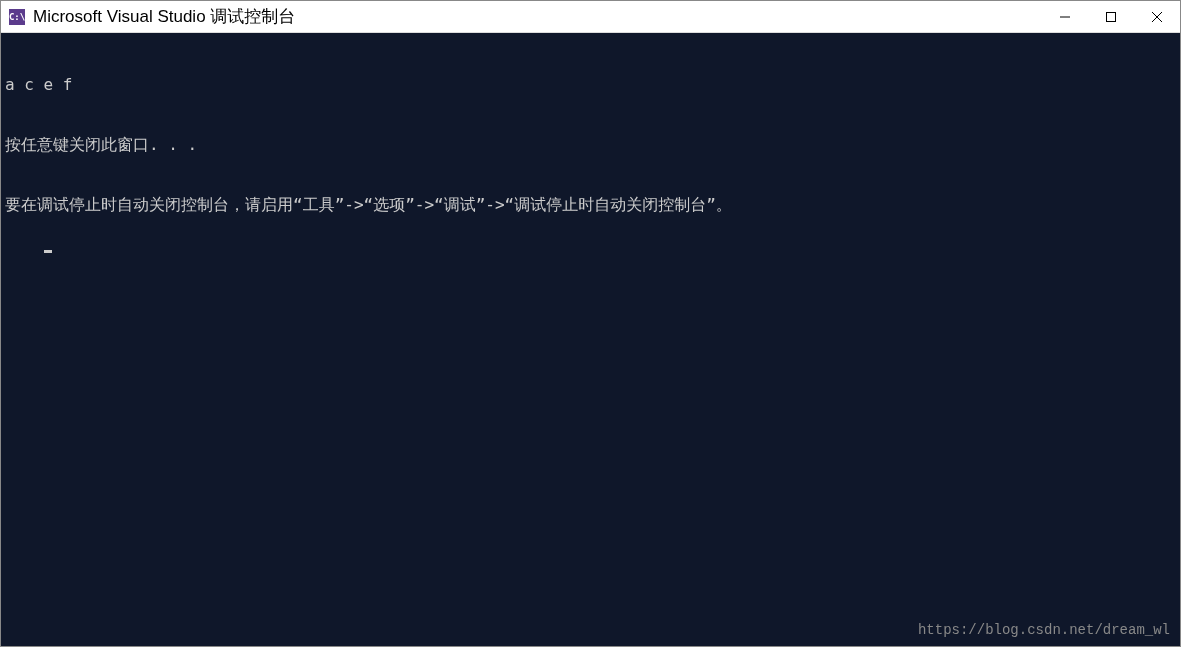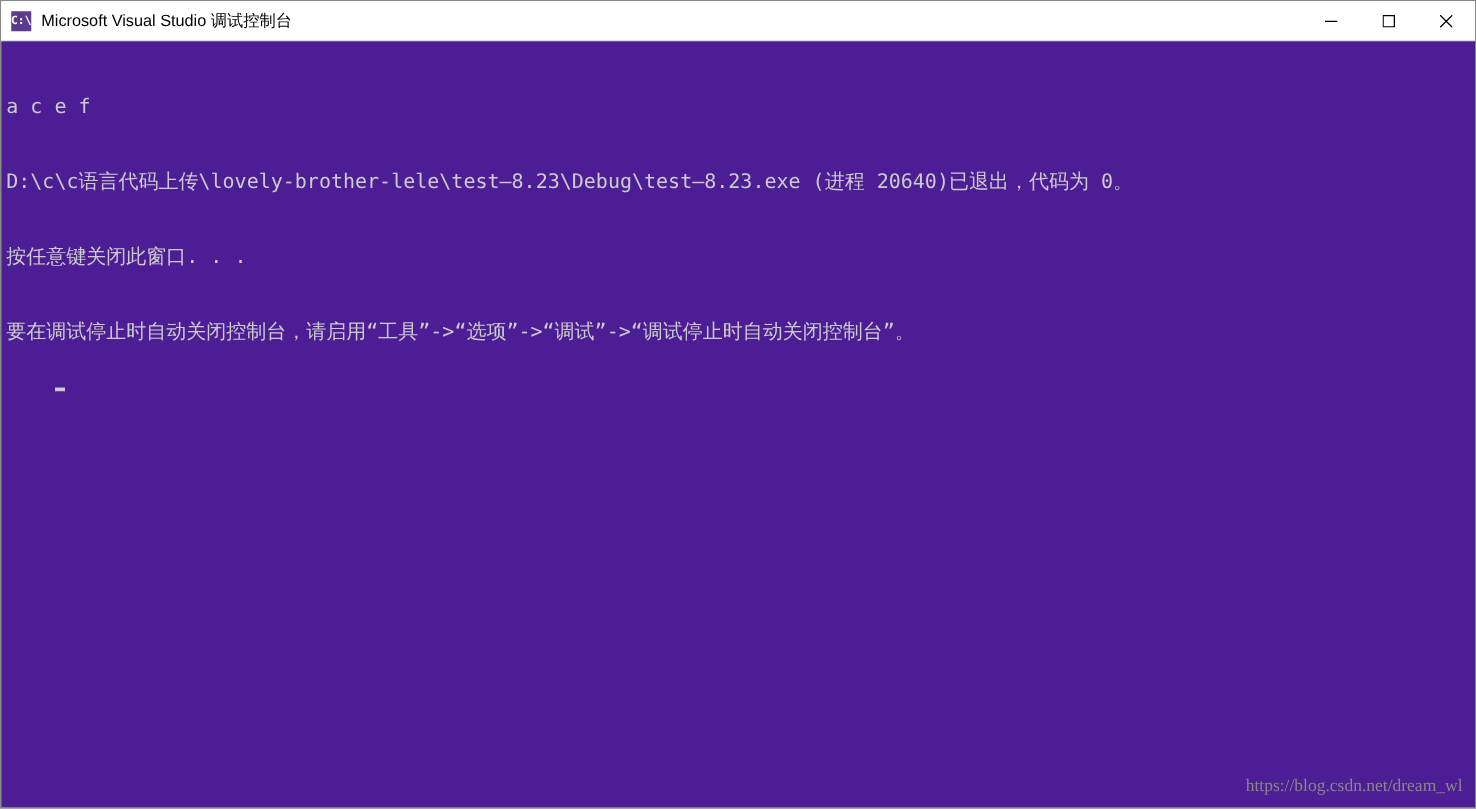--- a/index.html
+++ b/index.html
@@ -39,21 +39,21 @@
       display: flex;
       align-items: center;
       justify-content: center;
       color: #fff;
       font-size: 9px;
       font-weight: bold;
       margin-right: 8px;
       font-family: monospace;
     }
     .title-text {
-      font-size: 13px;
+      font-size: 17px;
       color: #000;
       flex: 1;
     }
     .window-controls {
       display: flex;
       height: 100%;
     }
     .win-btn {
       width: 46px;
       height: 100%;
@@ -61,21 +61,21 @@
       align-items: center;
       justify-content: center;
       cursor: pointer;
     }
     .win-btn svg {
       width: 10px;
       height: 10px;
     }
     .console-area {
       flex: 1;
-      background: #4c1d95;
+      background: #0f172a;
       color: #ccc;
       font-family: "NSimSun", "SimSun", "Consolas", monospace;
       font-size: 16px;
       line-height: 20px;
       padding: 2px 4px;
       white-space: pre-wrap;
       position: relative;
       overflow: hidden;
     }
     .console-line {
@@ -88,21 +88,21 @@
       background: #ccc;
       vertical-align: bottom;
       margin-bottom: 2px;
     }
     .watermark {
       position: absolute;
       bottom: 6px;
       right: 10px;
       color: #888;
       font-size: 14px;
-      font-family: Liberation Serif, serif;
+      font-family: Liberation Mono, monospace;
       text-align: center;
     }
   </style>
 </head>
 <body>
 
 <div class="window">
   <div class="titlebar">
     <div class="app-icon">C:\</div>
     <div class="title-text">Microsoft Visual Studio 调试控制台</div>
@@ -120,19 +120,18 @@
       <div class="win-btn close">
         <svg viewBox="0 0 10 10">
             <line x1="0" y1="0" x2="10" y2="10" stroke="#000" stroke-width="1"></line>
             <line x1="10" y1="0" x2="0" y2="10" stroke="#000" stroke-width="1"></line>
           </svg>
       </div>
     </div>
   </div>
   <div class="console-area">
     <div class="console-line">a c e f</div>
-    <div class="console-line">D:\c\c语言代码上传\lovely-brother-lele\test—8.23\Debug\test—8.23.exe (进程 20640)已退出，代码为 0。</div>
     <div class="console-line">按任意键关闭此窗口. . .</div>
     <div class="console-line">要在调试停止时自动关闭控制台，请启用“工具”-&gt;“选项”-&gt;“调试”-&gt;“调试停止时自动关闭控制台”。</div>
     <span class="cursor"></span>
     <div class="watermark">https://blog.csdn.net/dream_wl</div>
   </div>
 </div>
 
 </body></html>

